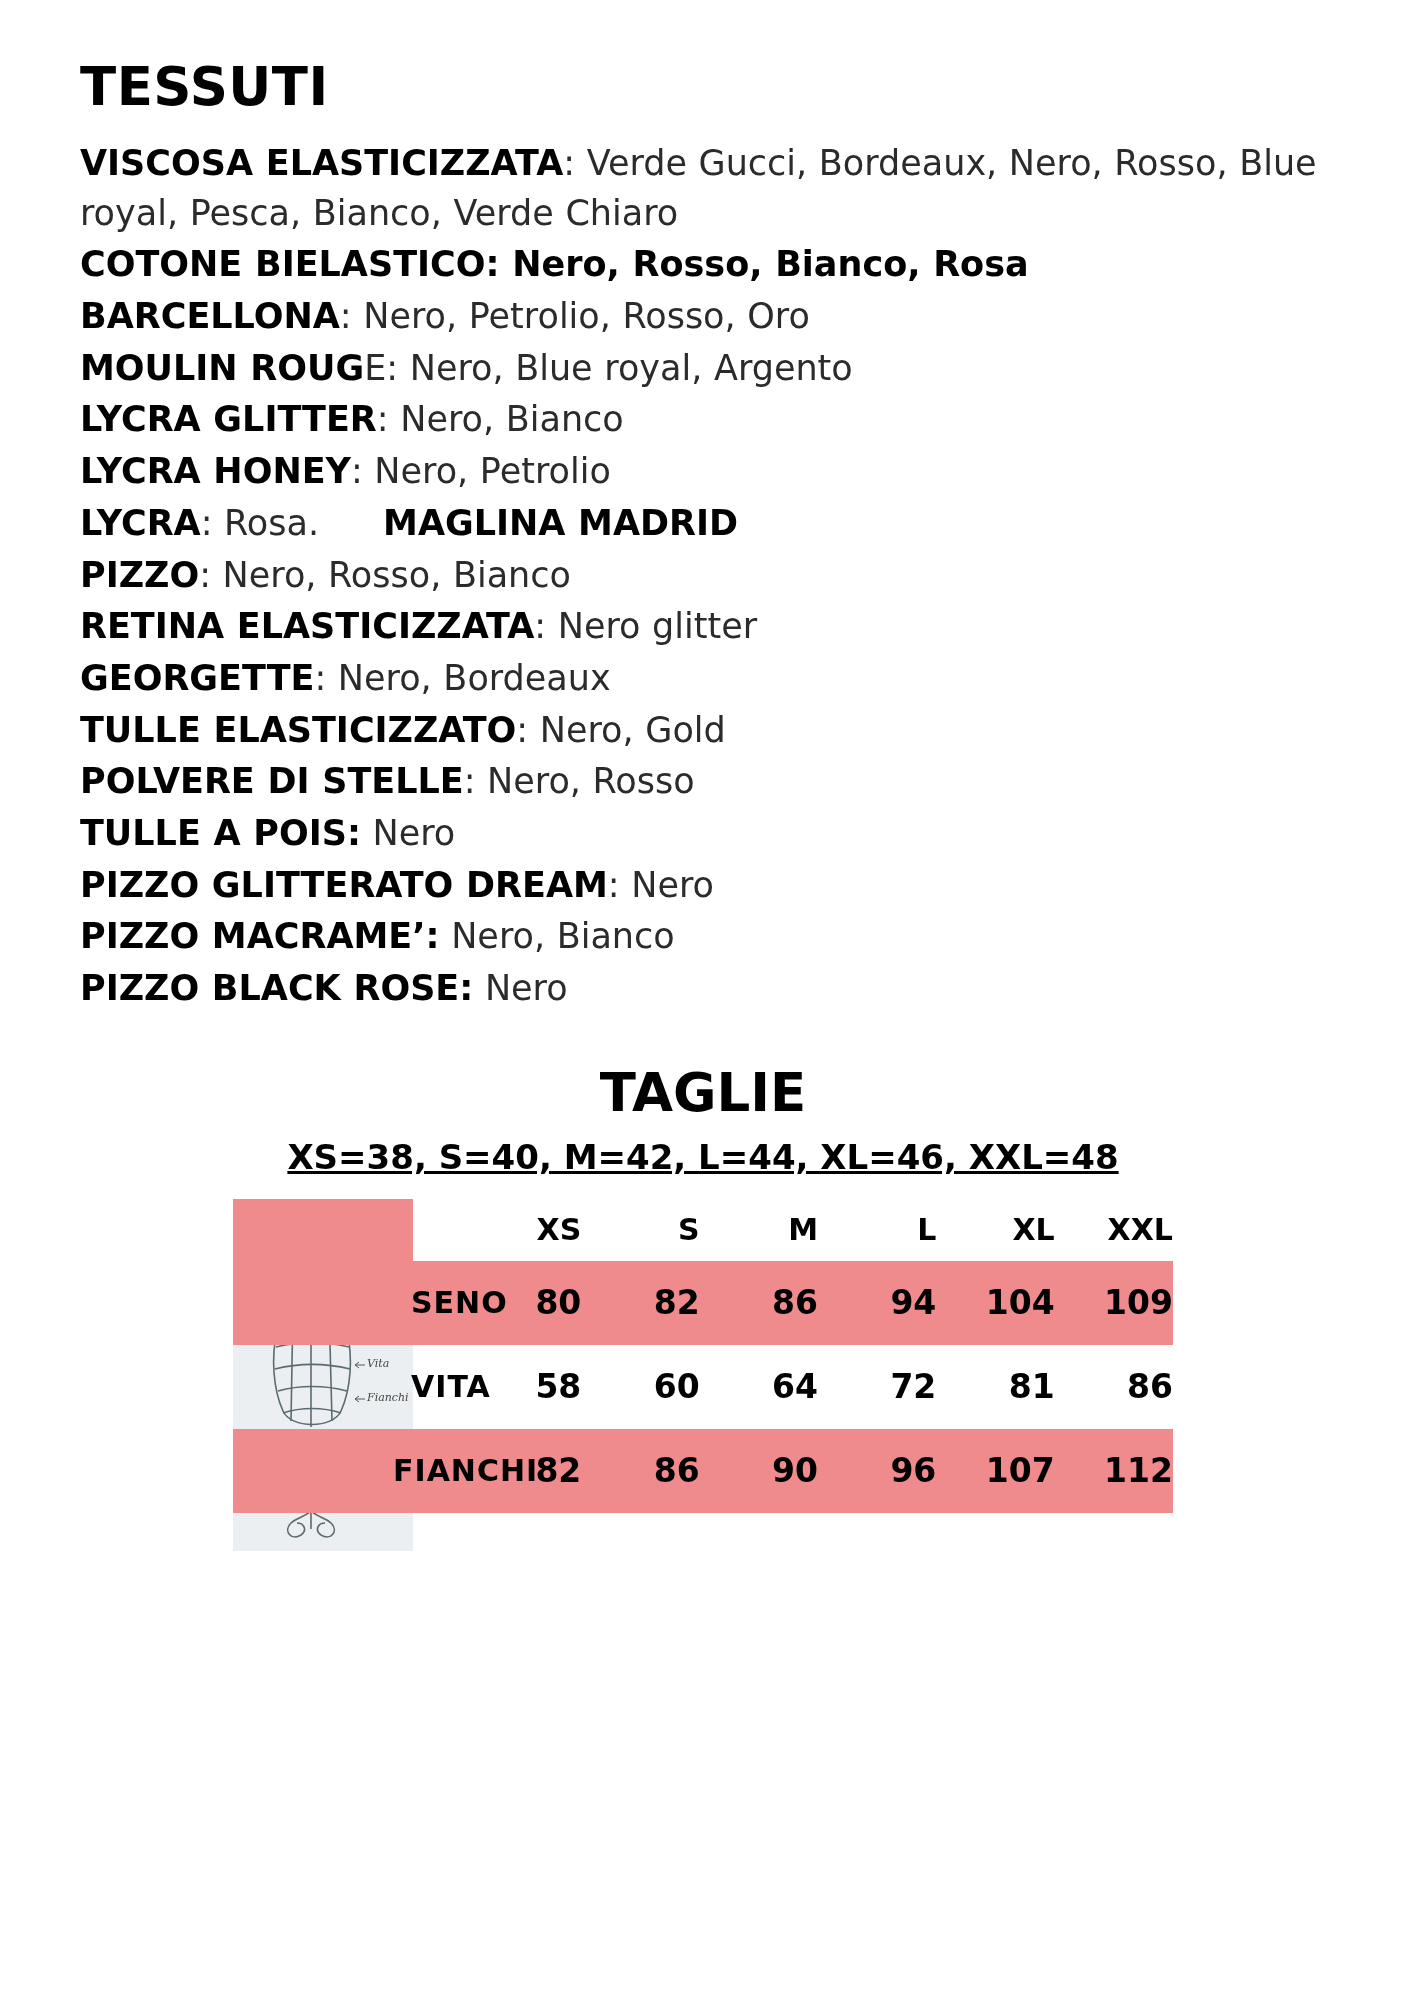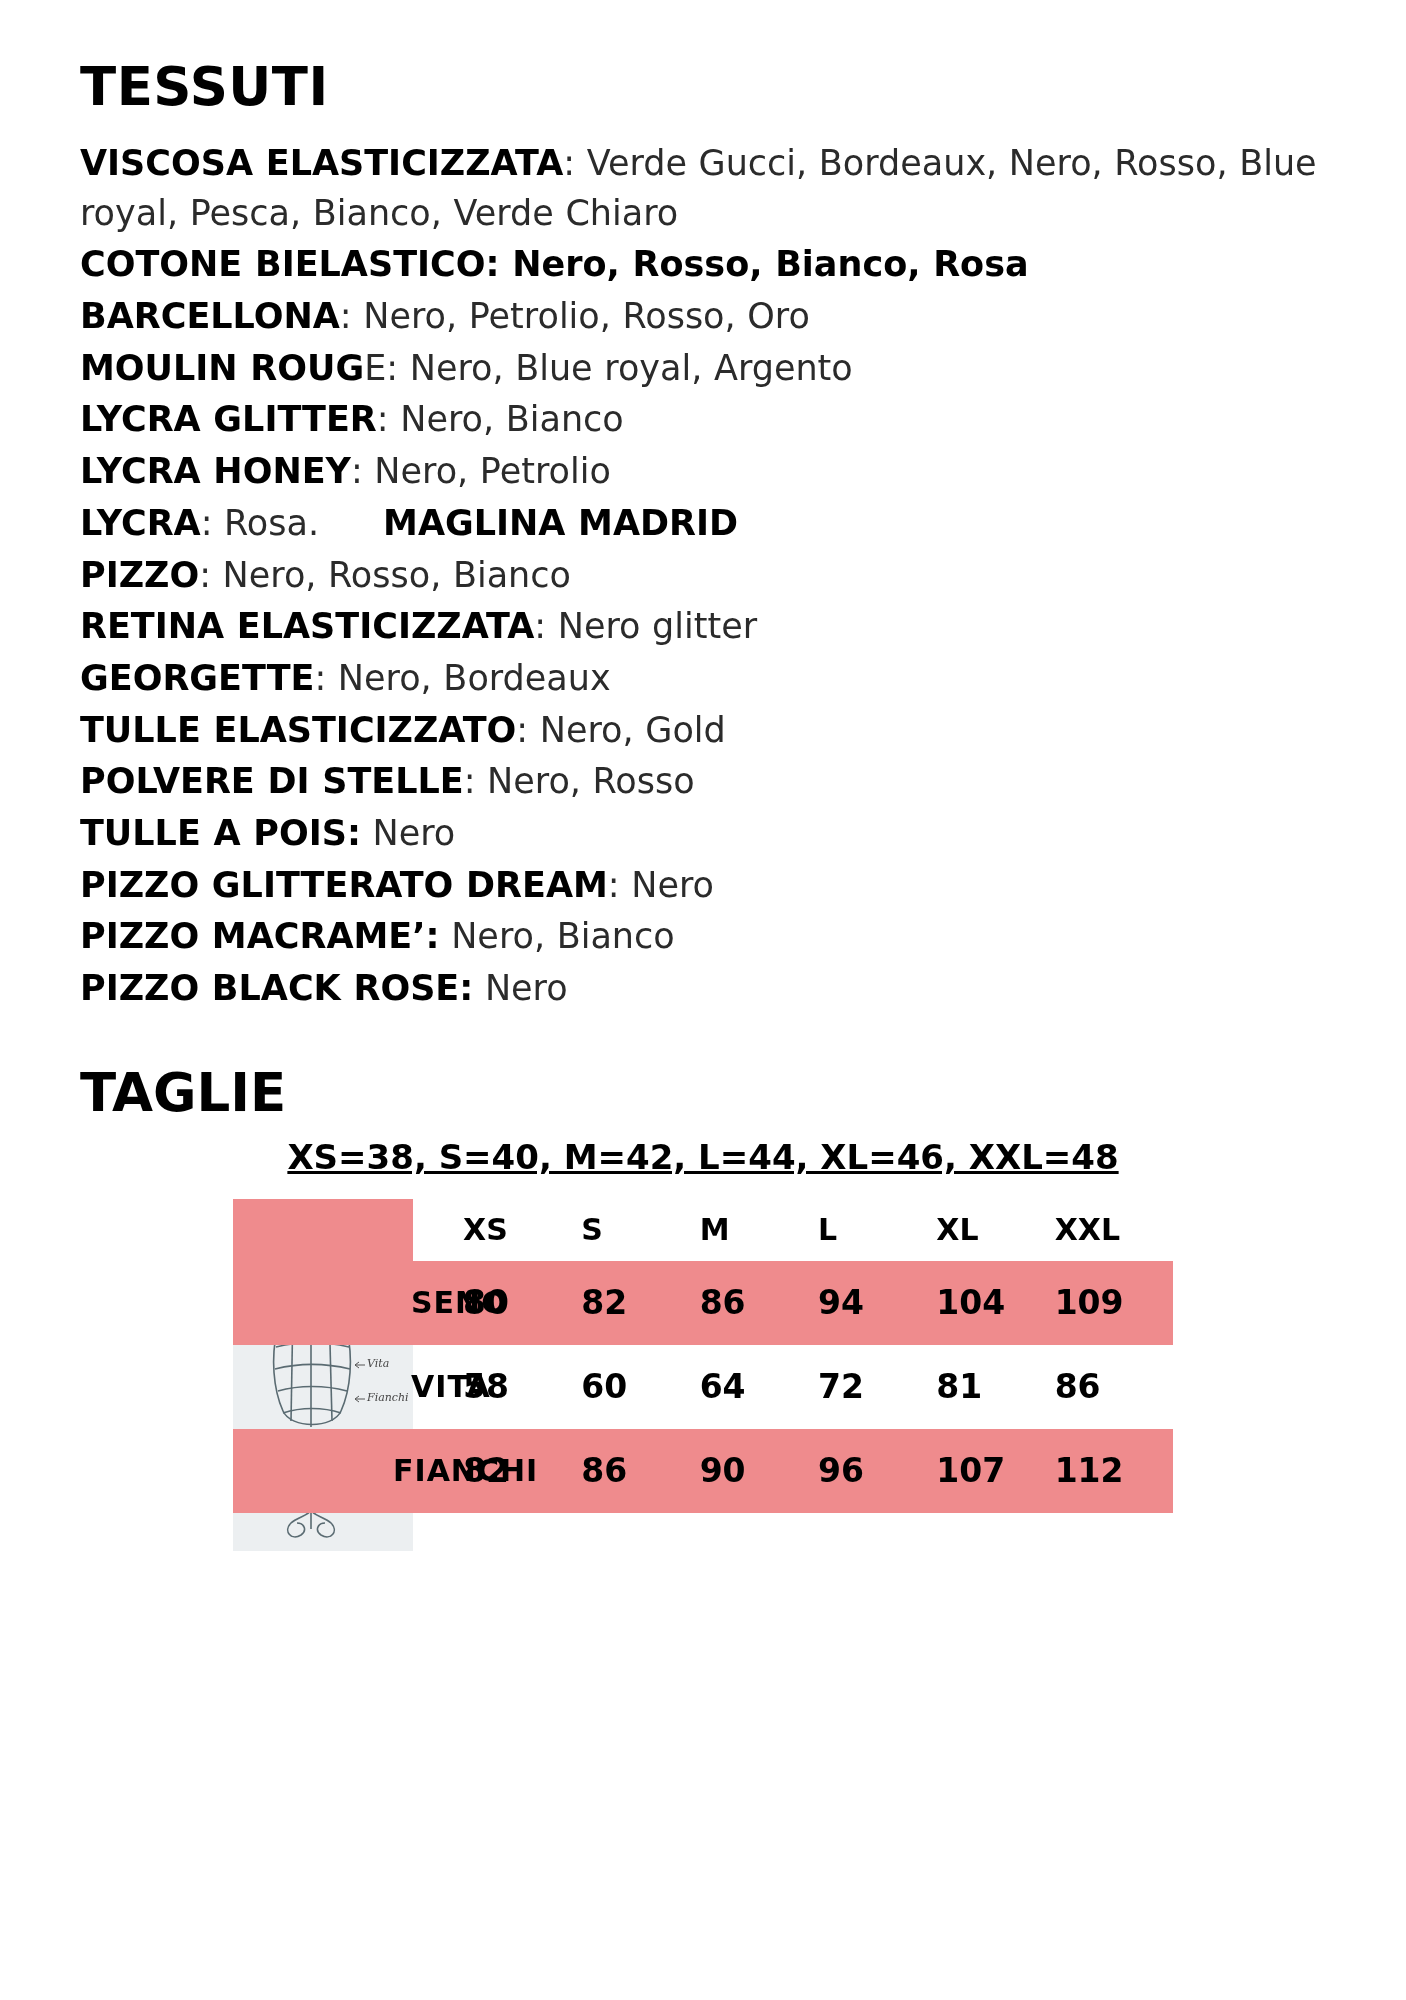--- a/index.html
+++ b/index.html
@@ -53,21 +53,21 @@
     color: #000;
   }
   .inline-extra {
     font-weight: bold;
     color: #000;
     margin-left: 64px;
   }
   h2.sizes-title {
     font-size: 53px;
     font-weight: bold;
-    text-align: left;
+    text-align: center;
     margin: 48px 0 14px 0;
   }
   .sizes-legend {
     font-size: 34px;
     font-weight: bold;
     text-align: center;
     margin: 0 0 22px 0;
     color: #000;
     text-decoration: underline;
   }
@@ -97,21 +97,21 @@
     padding-left: 178px;
     color: #000;
   }
   .chart-row.header .row-label { padding-left: 178px; }
   .cells {
     display: flex;
     flex: 1;
   }
   .cell {
     flex: 1;
-    text-align: left;
+    text-align: right;
     font-size: 33px;
     font-weight: bold;
     color: #000;
   }
   .chart-row.header .cell {
     font-size: 30px;
   }
   
   .pink-top {
     position: absolute;

